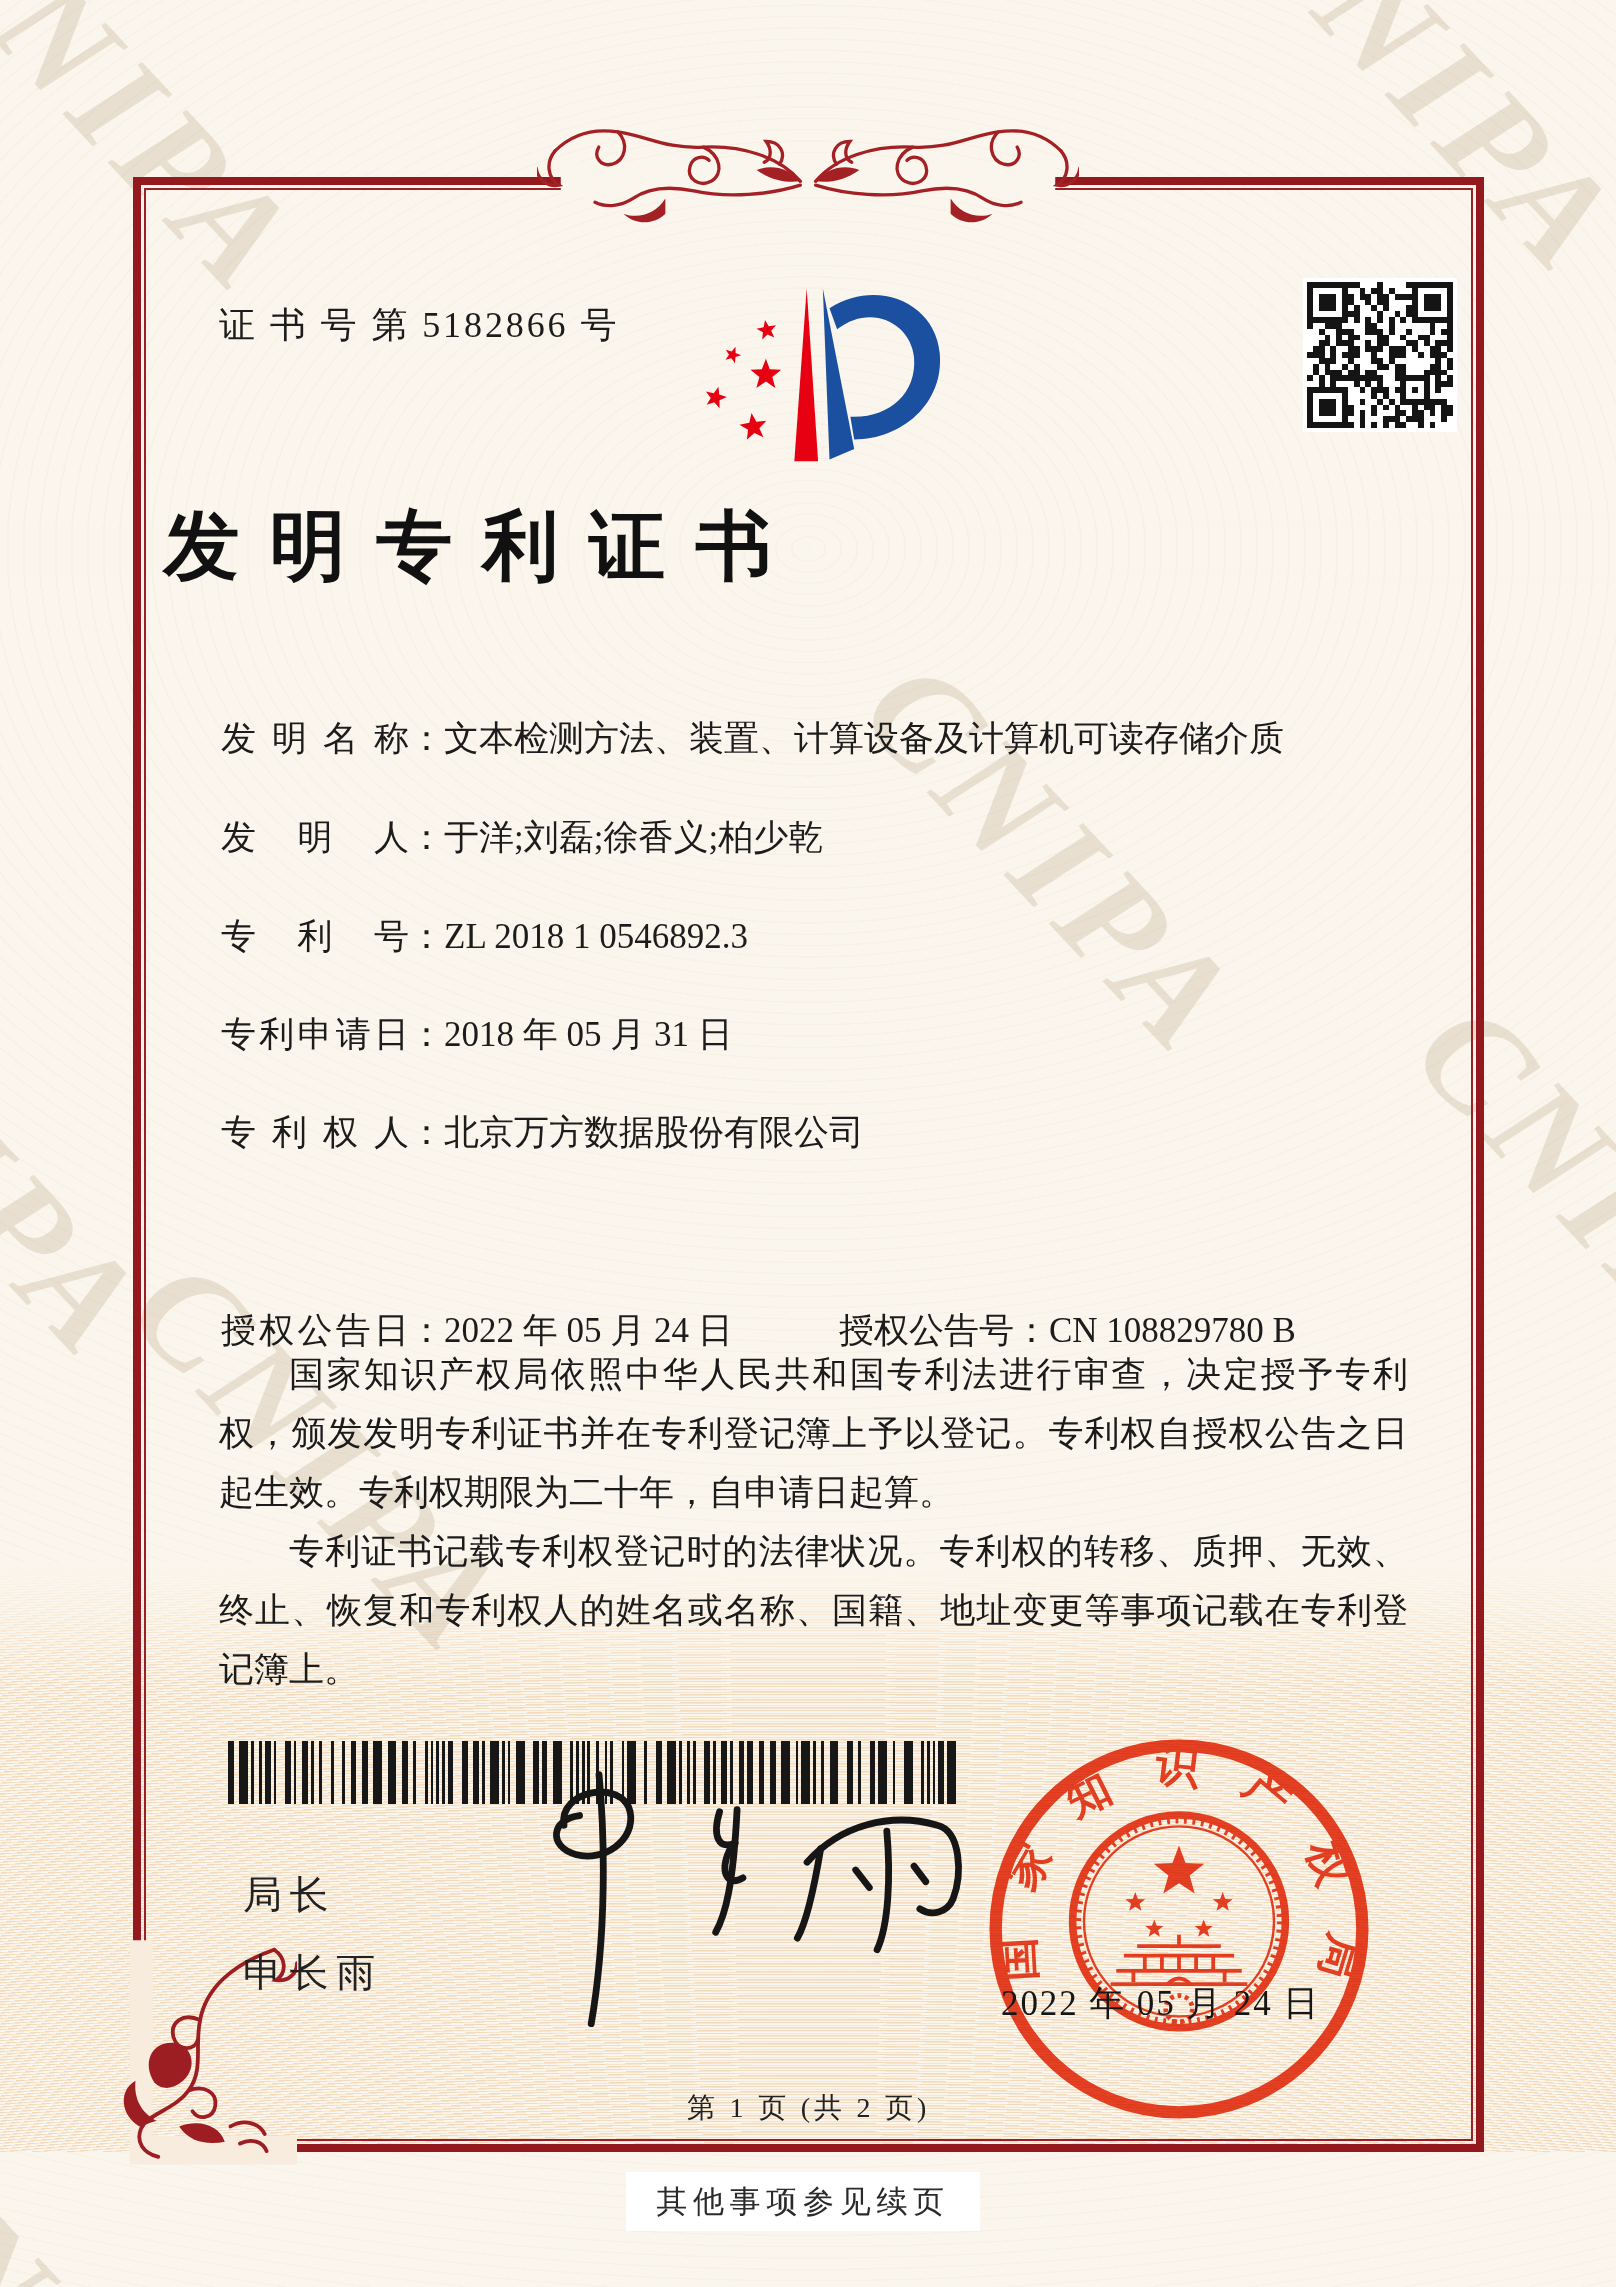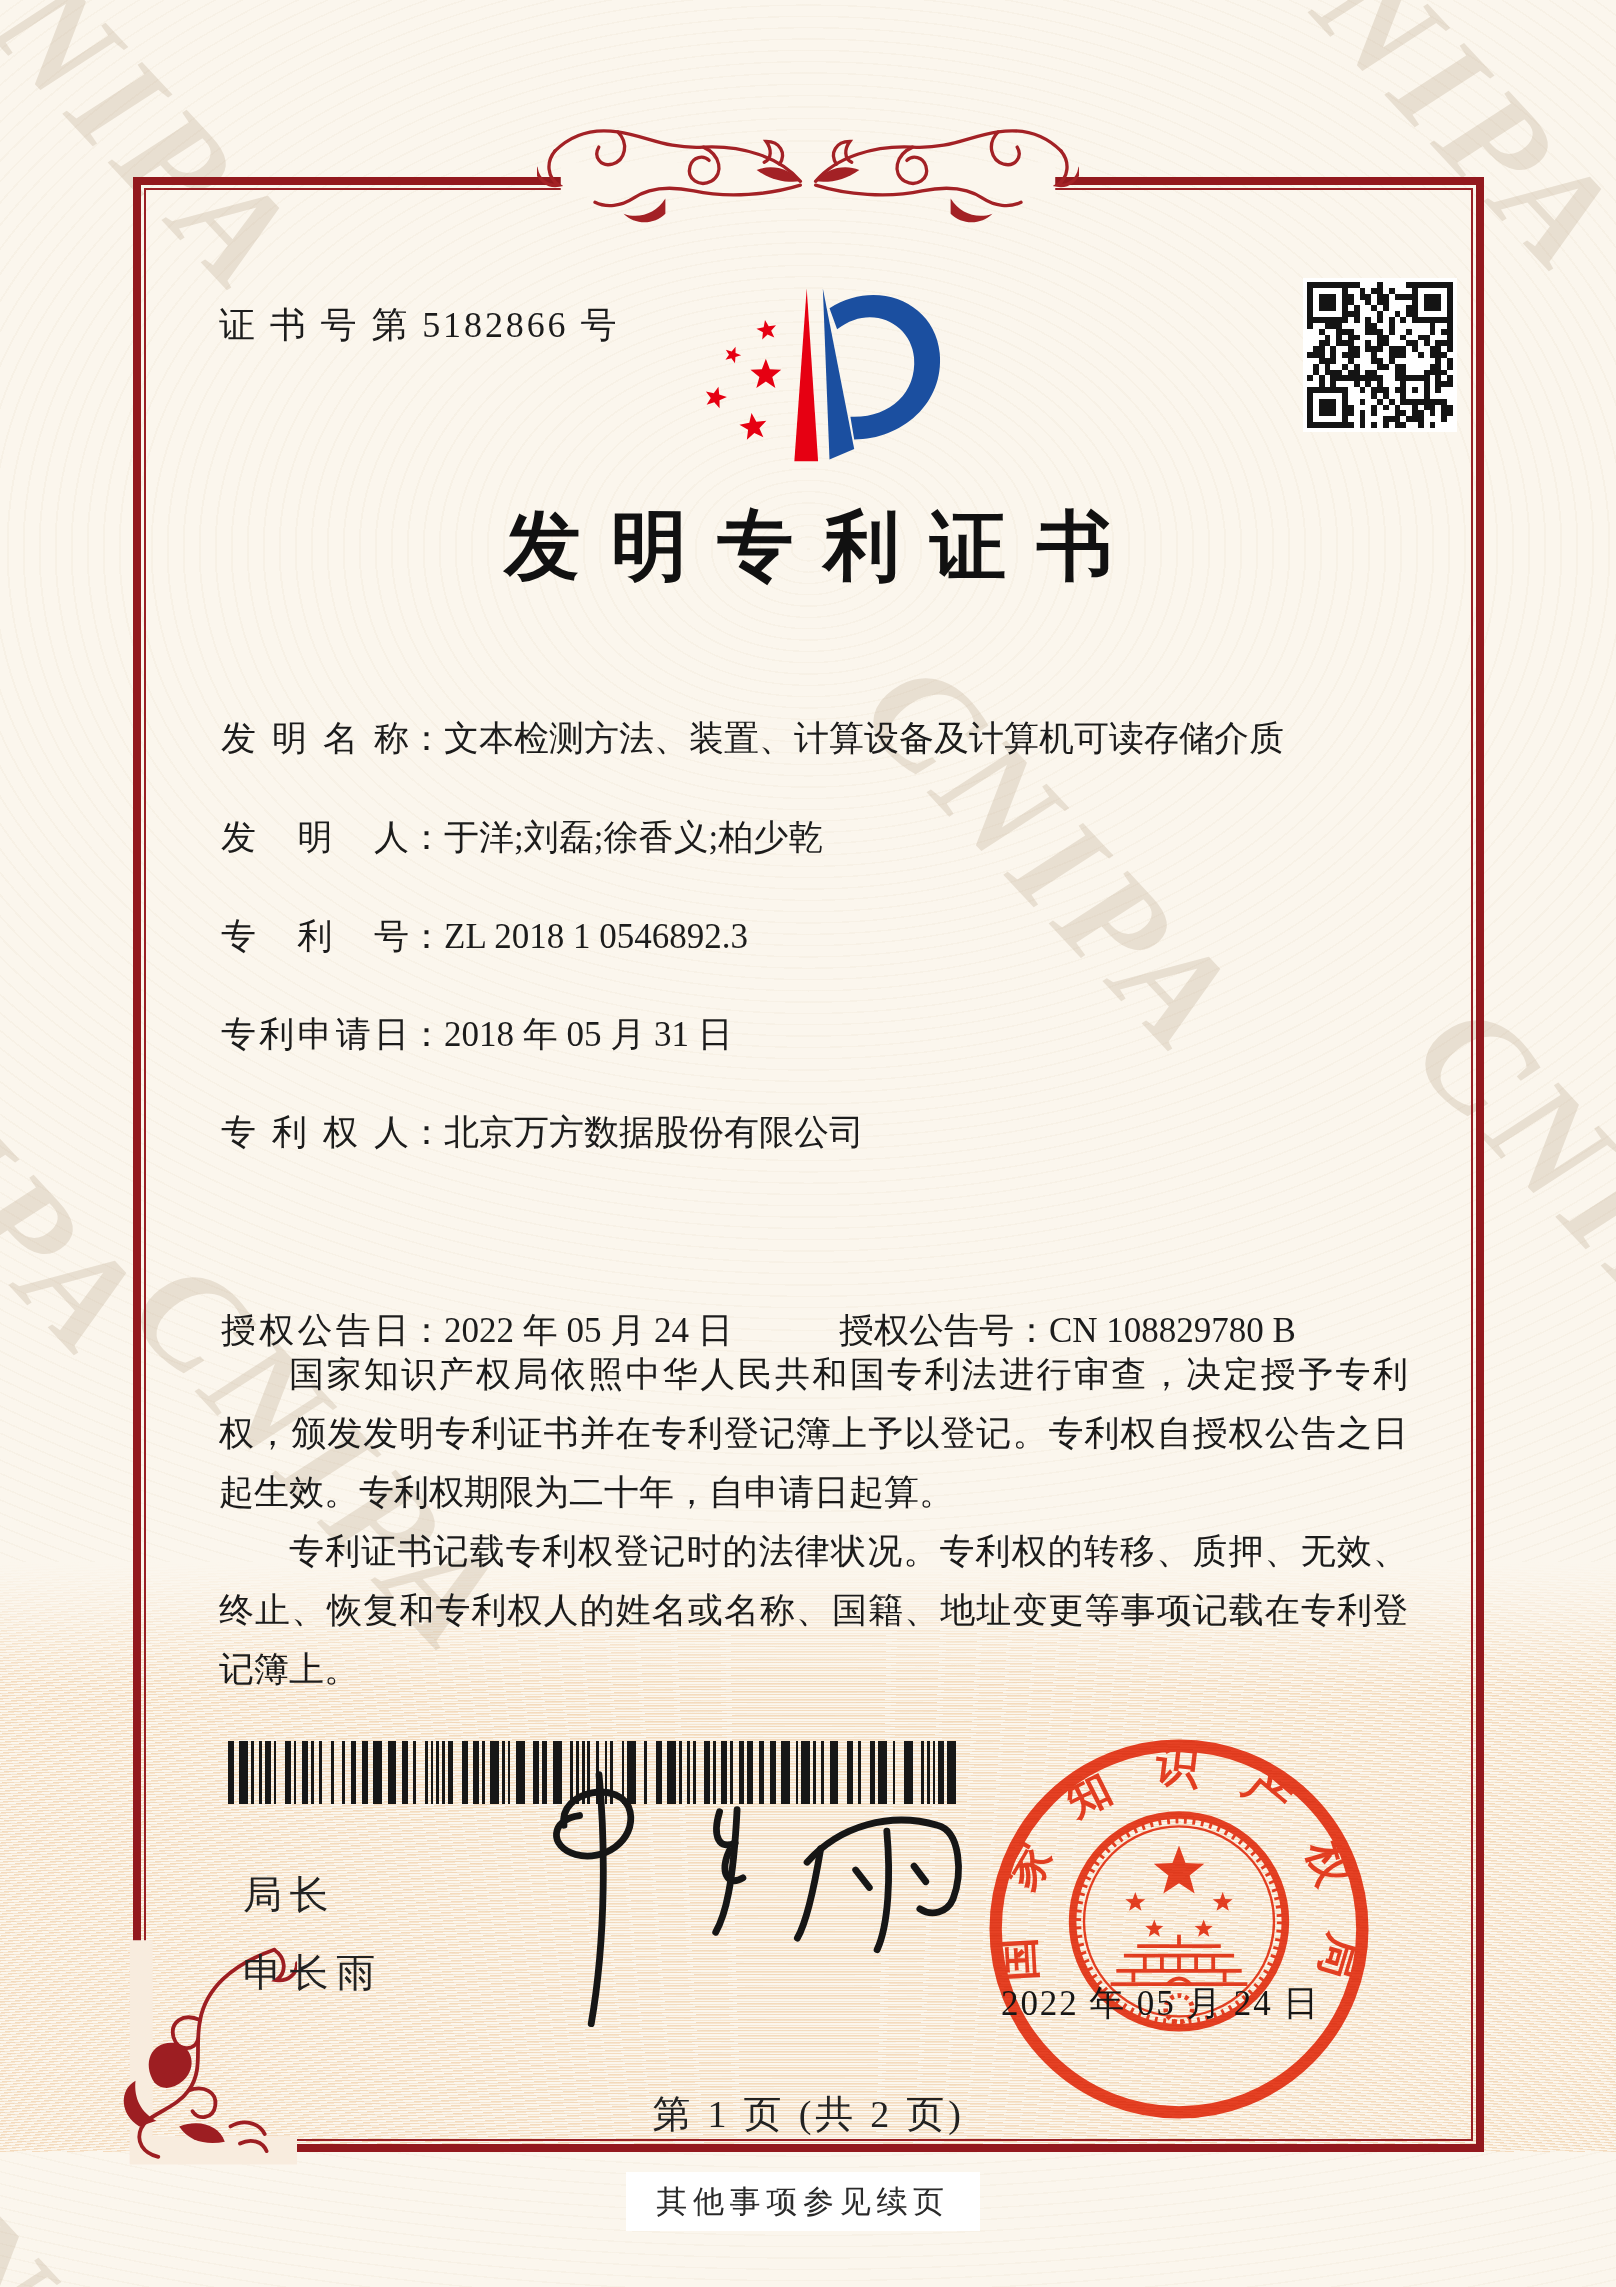--- a/index.html
+++ b/index.html
@@ -21,39 +21,39 @@
   
   .frame{position:absolute;z-index:4;left:133px;top:177px;width:1351px;height:1975px;
     box-sizing:border-box;border:8.6px solid #93191e;}
   .frame::before{content:"";position:absolute;inset:2.9px;border:2.9px solid #9a2126;}
   .ornament-top{position:absolute;z-index:5;left:537px;top:107px;width:542px;height:143px;}
   .ornament-corner{position:absolute;z-index:5;left:88px;top:1940px;width:209px;height:238px;}
   
   .cert-no{position:absolute;z-index:6;left:219px;top:301px;font-size:36px;letter-spacing:2.9px;white-space:nowrap;}
   .logo{position:absolute;z-index:6;left:668px;top:253px;width:285px;height:238px;}
   .qr{position:absolute;z-index:6;left:1303px;top:278px;width:154px;height:154px;background:#fff;padding:3.8px;box-sizing:border-box;}
-  .doc-title{position:absolute;z-index:6;left:133px;right:133px;top:496px;text-align:center;
+  .doc-title{position:absolute;z-index:6;left:133px;right:133px;top:496px;text-align:left;
     font-size:76px;font-weight:700;color:#111;}
   .doc-title span{letter-spacing:.40em;padding-left:.40em;}
   
   .row{position:absolute;z-index:6;left:221px;white-space:nowrap;font-size:35px;}
   .flabel{display:inline-block;width:188px;text-align:justify;text-align-last:justify;}
   .r1{top:715px}.r2{top:814px}.r3{top:913px}.r4{top:1011px}.r5{top:1109px}.r6{top:1208px}.r7{top:1307px}
   .grant-no{position:absolute;left:618px;top:0;white-space:nowrap;}
   
   .bodytext{position:absolute;z-index:6;left:219px;top:1345px;width:1189px;font-size:35px;line-height:59px;text-align:justify;color:#1b1b1b;}
   .bodytext p{margin:0;text-indent:70px;}
   
   .barcode{position:absolute;z-index:6;left:228px;top:1741px;width:734px;height:63px;}
   .signer-title{position:absolute;z-index:6;left:243px;top:1868px;font-family:"Liberation Sans","DejaVu Sans",sans-serif;font-size:39px;font-weight:500;letter-spacing:7.6px;color:#222;}
   .signer-name{position:absolute;z-index:6;left:243px;top:1946px;font-family:"Liberation Sans","DejaVu Sans",sans-serif;font-size:39px;font-weight:500;letter-spacing:7.6px;color:#222;}
   .signature{position:absolute;z-index:6;left:529px;top:1767px;width:457px;height:276px;}
   .seal{position:absolute;z-index:7;left:970px;top:1720px;width:418px;height:418px;opacity:.95;mix-blend-mode:multiply;}
   .seal-date{position:absolute;z-index:8;left:1001px;top:1980px;width:314px;text-align:center;font-size:35px;letter-spacing:1.9px;color:#161616;white-space:nowrap;}
-  .page-footer{position:absolute;z-index:6;left:133px;right:133px;top:2089px;text-align:center;font-size:38px;letter-spacing:3.8px;color:#222;}
+  .page-footer{position:absolute;z-index:6;left:133px;right:133px;top:2089px;text-align:center;font-size:28px;letter-spacing:3.8px;color:#222;}
   .cont-strip{position:absolute;z-index:6;left:626px;top:2172px;width:354px;height:59px;background:#ffffff;text-align:center;}
   .cont-note{line-height:59px;font-size:31px;letter-spacing:5.7px;color:#2a2a2a;}
 </style>
 </head>
 <body>
 
 <div class="page">
 
   <div class="wm" style="left:9.5px;top:-133px;">CNIPA</div>
   <div class="wm" style="left:1332px;top:-152px;">CNIPA</div>

